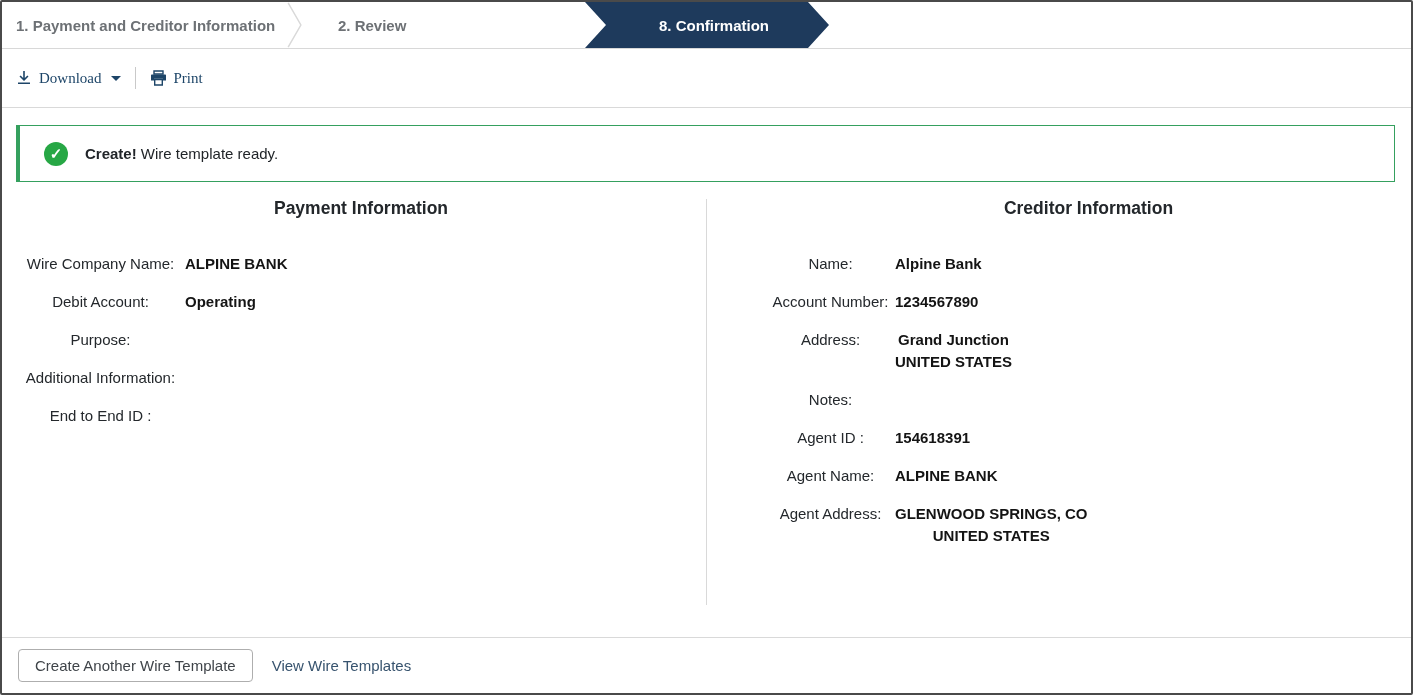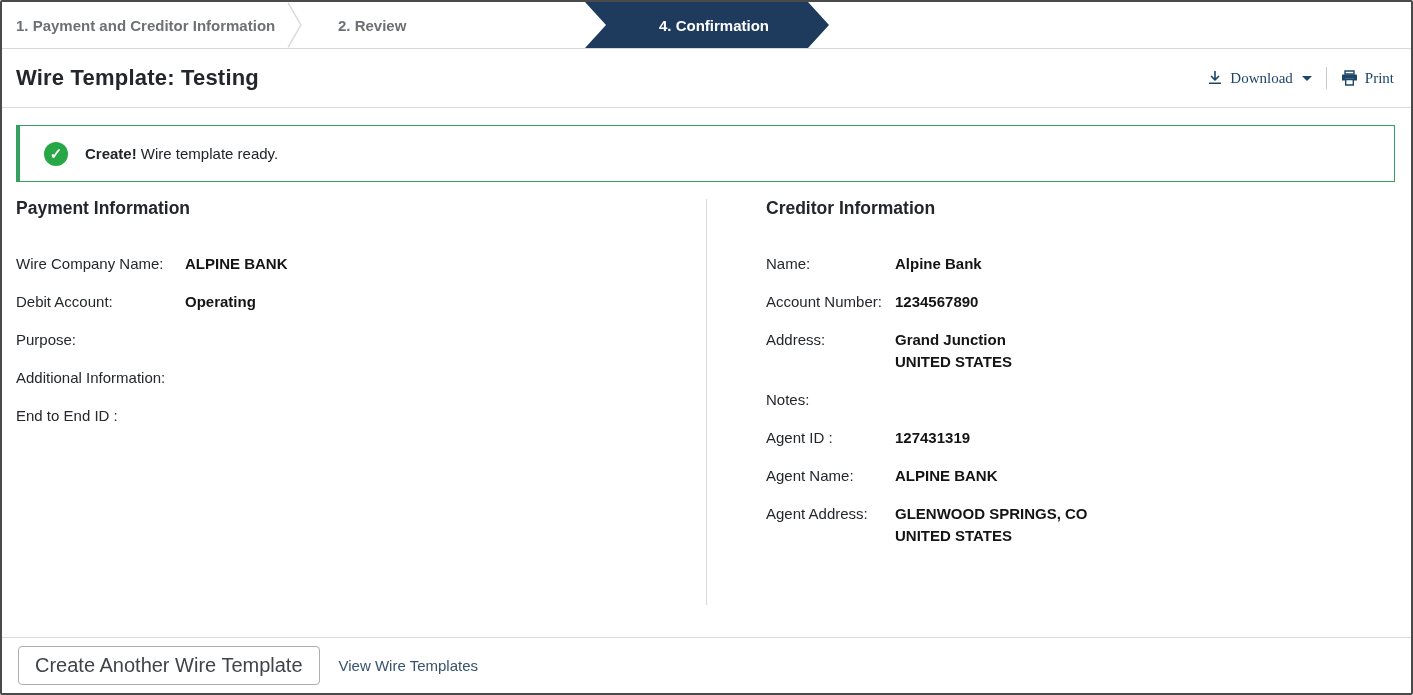--- a/index.html
+++ b/index.html
@@ -79,21 +79,21 @@
   }
   .alert-text { font-size:15px; color:#212529; }
   .alert-text b { font-weight:bold; }
 
   
   .main { flex:1 1 auto; display:flex; position:relative; }
   .v-divider {
     position:absolute; left:704px; top:17px; width:1px; height:406px;
     background:#d9d9d9;
   }
-  .col { padding-top:16px; }
+  .col { padding-top:16px;text-align:center; }
   .col-left  { width:704px; padding-left:14px; }
   .col-right { flex:1; padding-left:12px;margin-left:48px; }
   .section-heading {
     font-size:17.5px; font-weight:bold; color:#23272b;
     margin-bottom:34px;
   }
   .field-row { display:flex; margin-bottom:16px; line-height:22px; font-size:15px; }
   .field-label { color:#24282c; flex:0 0 auto; }
   .col-left  .field-label { width:169px; }
   .col-right .field-label { width:129px; }
@@ -103,21 +103,21 @@
 
   
   .footer {
     flex:0 0 56px;
     border-top:1px solid #d9d9d9;
     display:flex; align-items:center;
     padding-left:16px;
   }
   .btn-outline {
     font-family:"Liberation Sans", sans-serif;
-    font-size:20px; color:#3f4449;
+    font-size:15px; color:#3f4449;
     background:#fff;
     border:1px solid #aeaeae; border-radius:4px;
     padding:7px 16px;
     cursor:pointer;
   }
   .footer-link {
     margin-left:19px; font-size:15px; color:#37536e;
     cursor:pointer; text-decoration:none;
   }
 </style>
@@ -132,26 +132,25 @@
     </div>
     <div class="step-sep">
       <svg width="20" height="47" viewBox="0 0 20 47">
           <polyline points="3,1 16,23.5 3,46" fill="none" stroke="#d9d9d9" stroke-width="1.5"></polyline>
         </svg>
     </div>
     <div class="step step-2">
       <span>2. Review</span>
     </div>
     <div class="step step-active">
-      <span>4. Confirmation</span>
+      <span>8. Confirmation</span>
     </div>
   </div>
 
   <div class="title-row">
-    <div class="page-title">Wire Template: Testing</div>
     <div class="title-actions">
       <div class="action-link">
         <svg width="16" height="16" viewBox="0 0 16 16">
           <path d="M7.2 1h1.6v7l2.6-2.6 1.1 1.1L8 11 3.5 6.5l1.1-1.1 2.6 2.6z" fill="#1d4568"></path>
           <path d="M2 12.5h12V14H2z" fill="#1d4568"></path>
         </svg>
         <span>Download</span>
         <span class="caret-down"></span>
       </div>
       <div class="action-divider"></div>
@@ -228,21 +227,21 @@
           <span>UNITED STATES</span>
         </div>
       </div>
       <div class="field-row">
         <div class="field-label">Notes:</div>
         <div class="field-value"></div>
       </div>
       <div class="field-row">
         <div class="field-label">Agent ID :</div>
         <div class="field-value">
-            <span>127431319</span>
+            <span>154618391</span>
           </div>
       </div>
       <div class="field-row">
         <div class="field-label">Agent Name:</div>
         <div class="field-value">
             <span>ALPINE BANK</span>
           </div>
       </div>
       <div class="field-row">
         <div class="field-label">Agent Address:</div>

